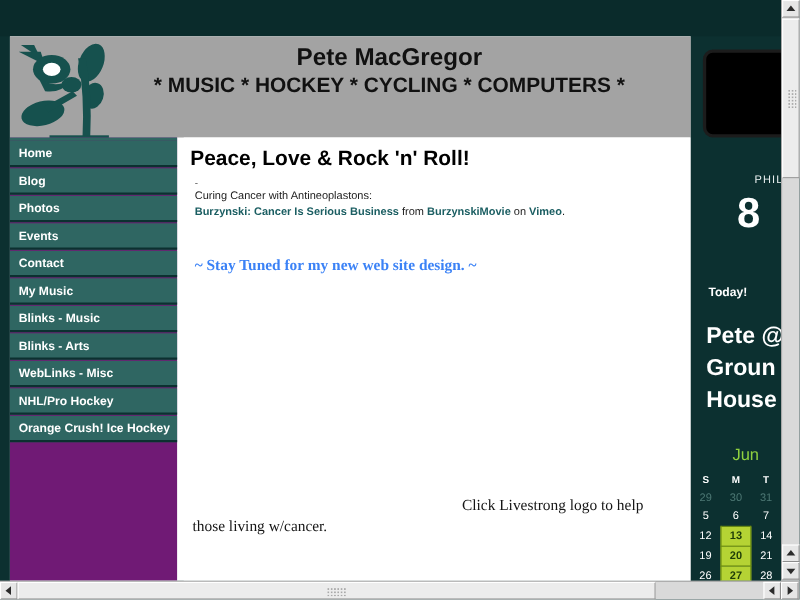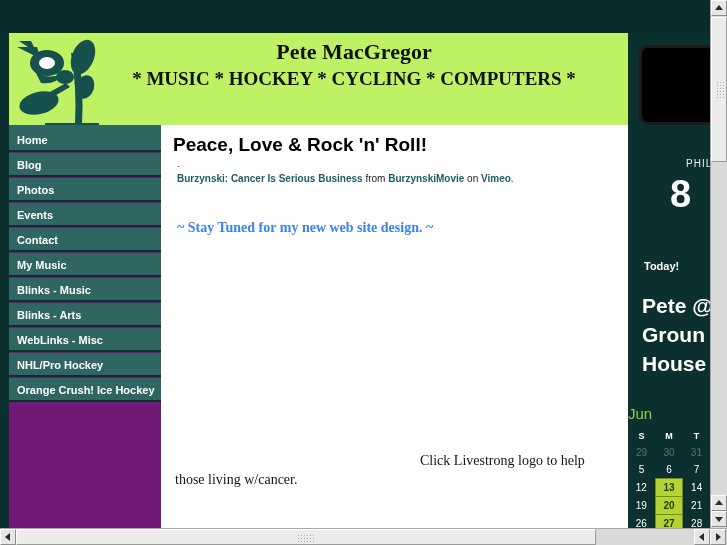--- a/index.html
+++ b/index.html
@@ -19,21 +19,21 @@
     background:#0a2b2b;
   }
   
   #site{
     position:absolute;left:9px;top:33px;width:619px;height:495px;
     background:#ffffff;
     overflow:hidden;
   }
   
   #header{
-    position:relative;height:92px;background:#bef264;font-family:Liberation Serif, serif;
+    position:relative;height:92px;background:#a3a3a3;
   }
   #logo{
     position:absolute;left:2px;top:0px;width:108px;height:97px;
   }
   #title-wrap{
     position:absolute;left:80px;top:6px;width:530px;text-align:center;
   }
   #site-title{
     font-size:22px;font-weight:bold;color:#111;letter-spacing:0px;
     line-height:26px;
@@ -104,21 +104,21 @@
     font-size:11px;font-weight:bold;color:#ffffff;
   }
   #event-title{
     position:absolute;left:14px;top:258px;width:110px;
     font-size:21px;font-weight:bold;color:#ffffff;line-height:29px;
     white-space:nowrap;
   }
   
   #cal{position:absolute;left:0px;top:372px;width:82px;}
   #cal-month{
-    padding-right:4px;
+    text-align:right;padding-right:20px;
     font-size:15px;color:#8fd13f;
   }
   #cal table{border-collapse:collapse;width:82px;margin-top:6px;}
   #cal th{
     font-size:9px;color:#ffffff;font-weight:bold;
     width:27px;height:14px;text-align:center;
   }
   #cal td{
     font-size:10px;color:#ffffff;
     width:27px;height:15px;text-align:center;
@@ -225,20 +225,21 @@
       <div class="nav-item">Blinks - Music</div>
       <div class="nav-item">Blinks - Arts</div>
       <div class="nav-item">WebLinks - Misc</div>
       <div class="nav-item">NHL/Pro Hockey</div>
       <div class="nav-item">Orange Crush! Ice Hockey</div>
     </div>
 
     <div id="content">
       <div id="content-h1">Peace, Love &amp; Rock 'n' Roll!</div>
       <div class="c-dash">-</div>
+      <div class="c-line">Curing Cancer with Antineoplastons:</div>
       <div class="c-line">
         <span class="lnk">Burzynski: Cancer Is Serious Business</span>
         <span>from</span>
         <span class="lnk">BurzynskiMovie</span>
         <span>on</span>
         <span class="lnk">Vimeo</span><span>.</span>
       </div>
       <div id="stay-tuned">~ Stay Tuned for my new web site design. ~</div>
 
       <div id="livestrong-note">

